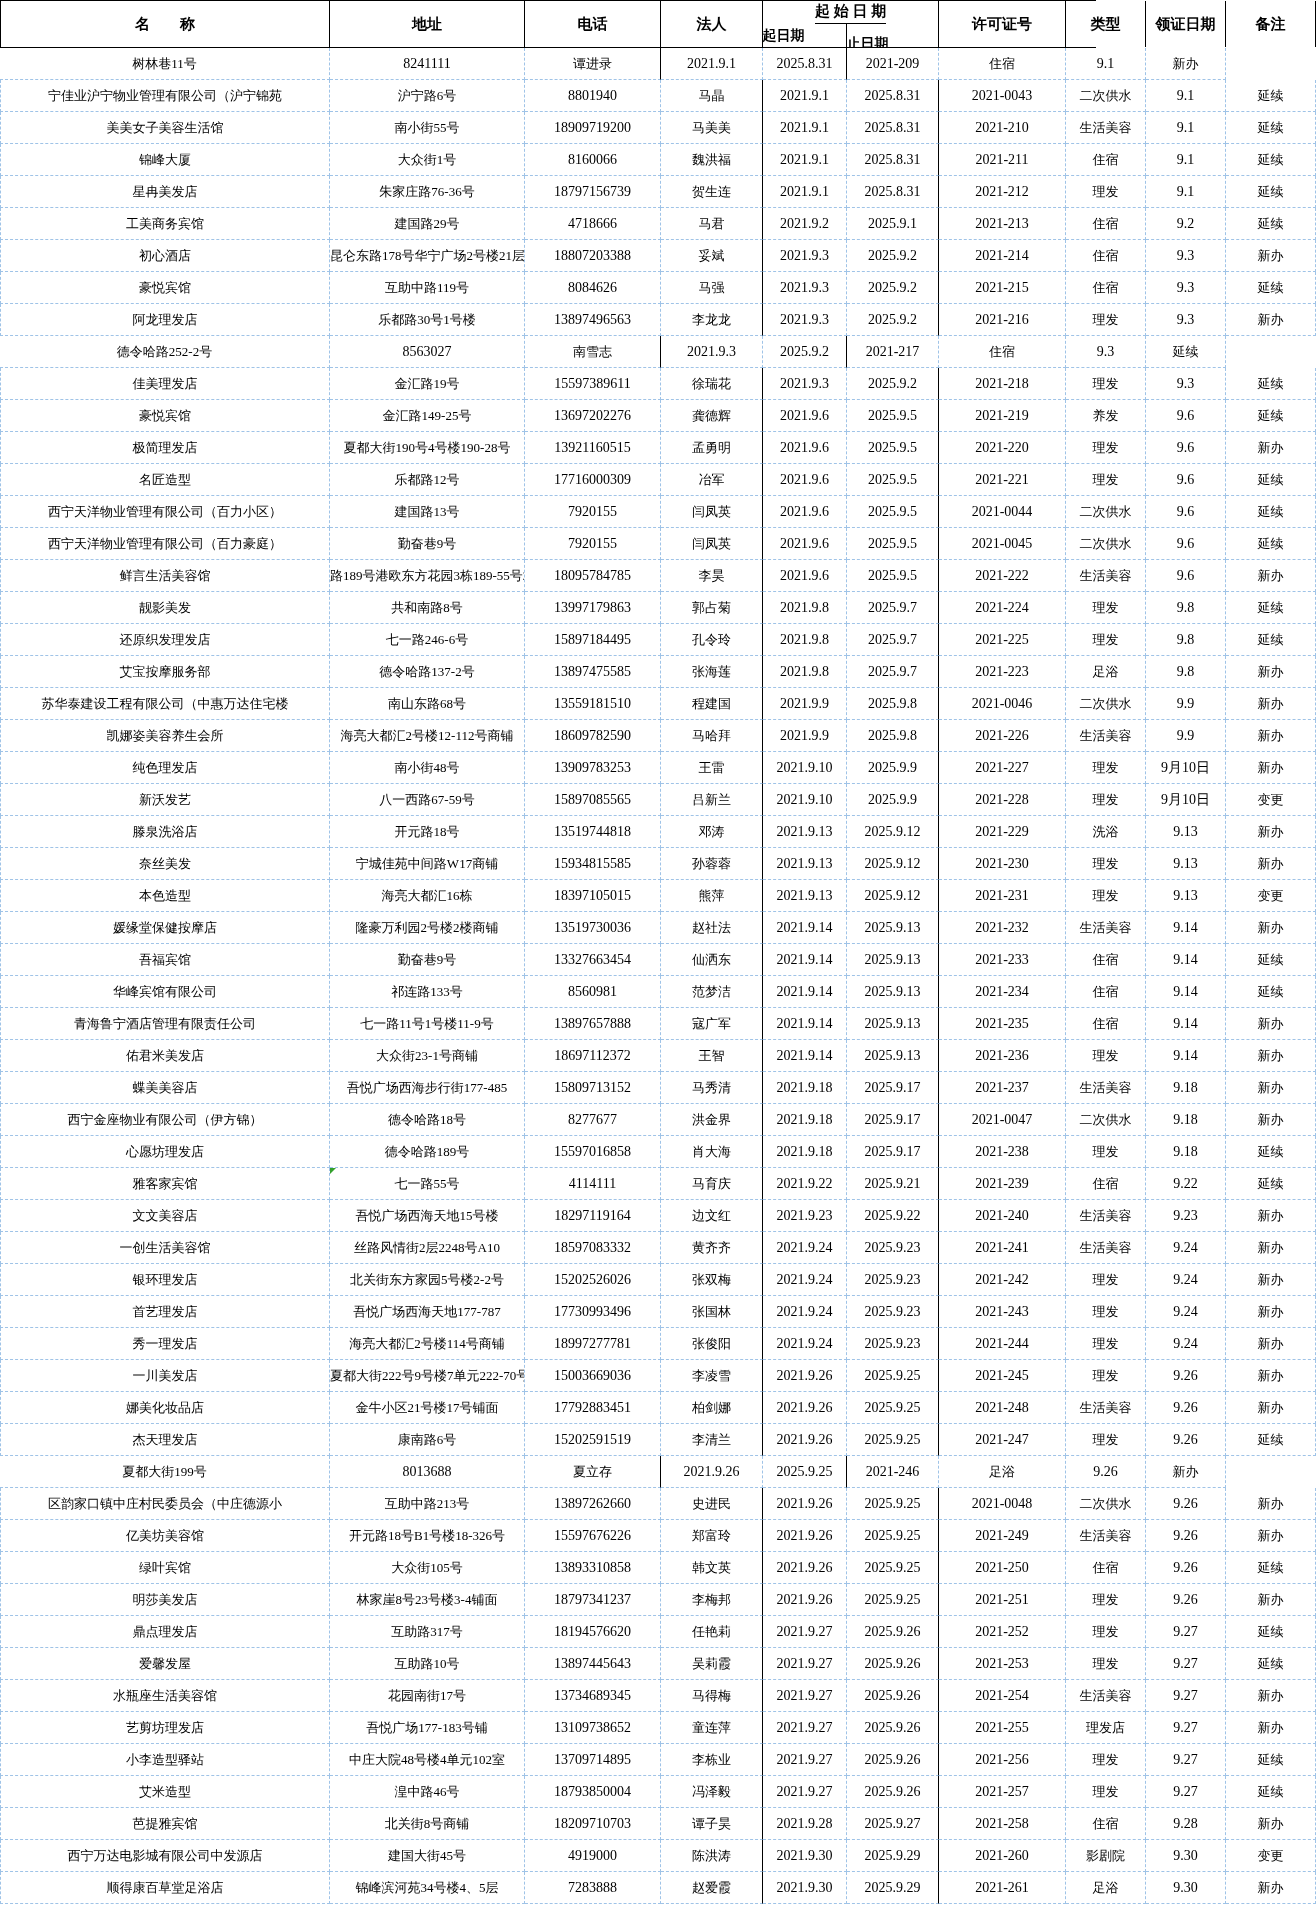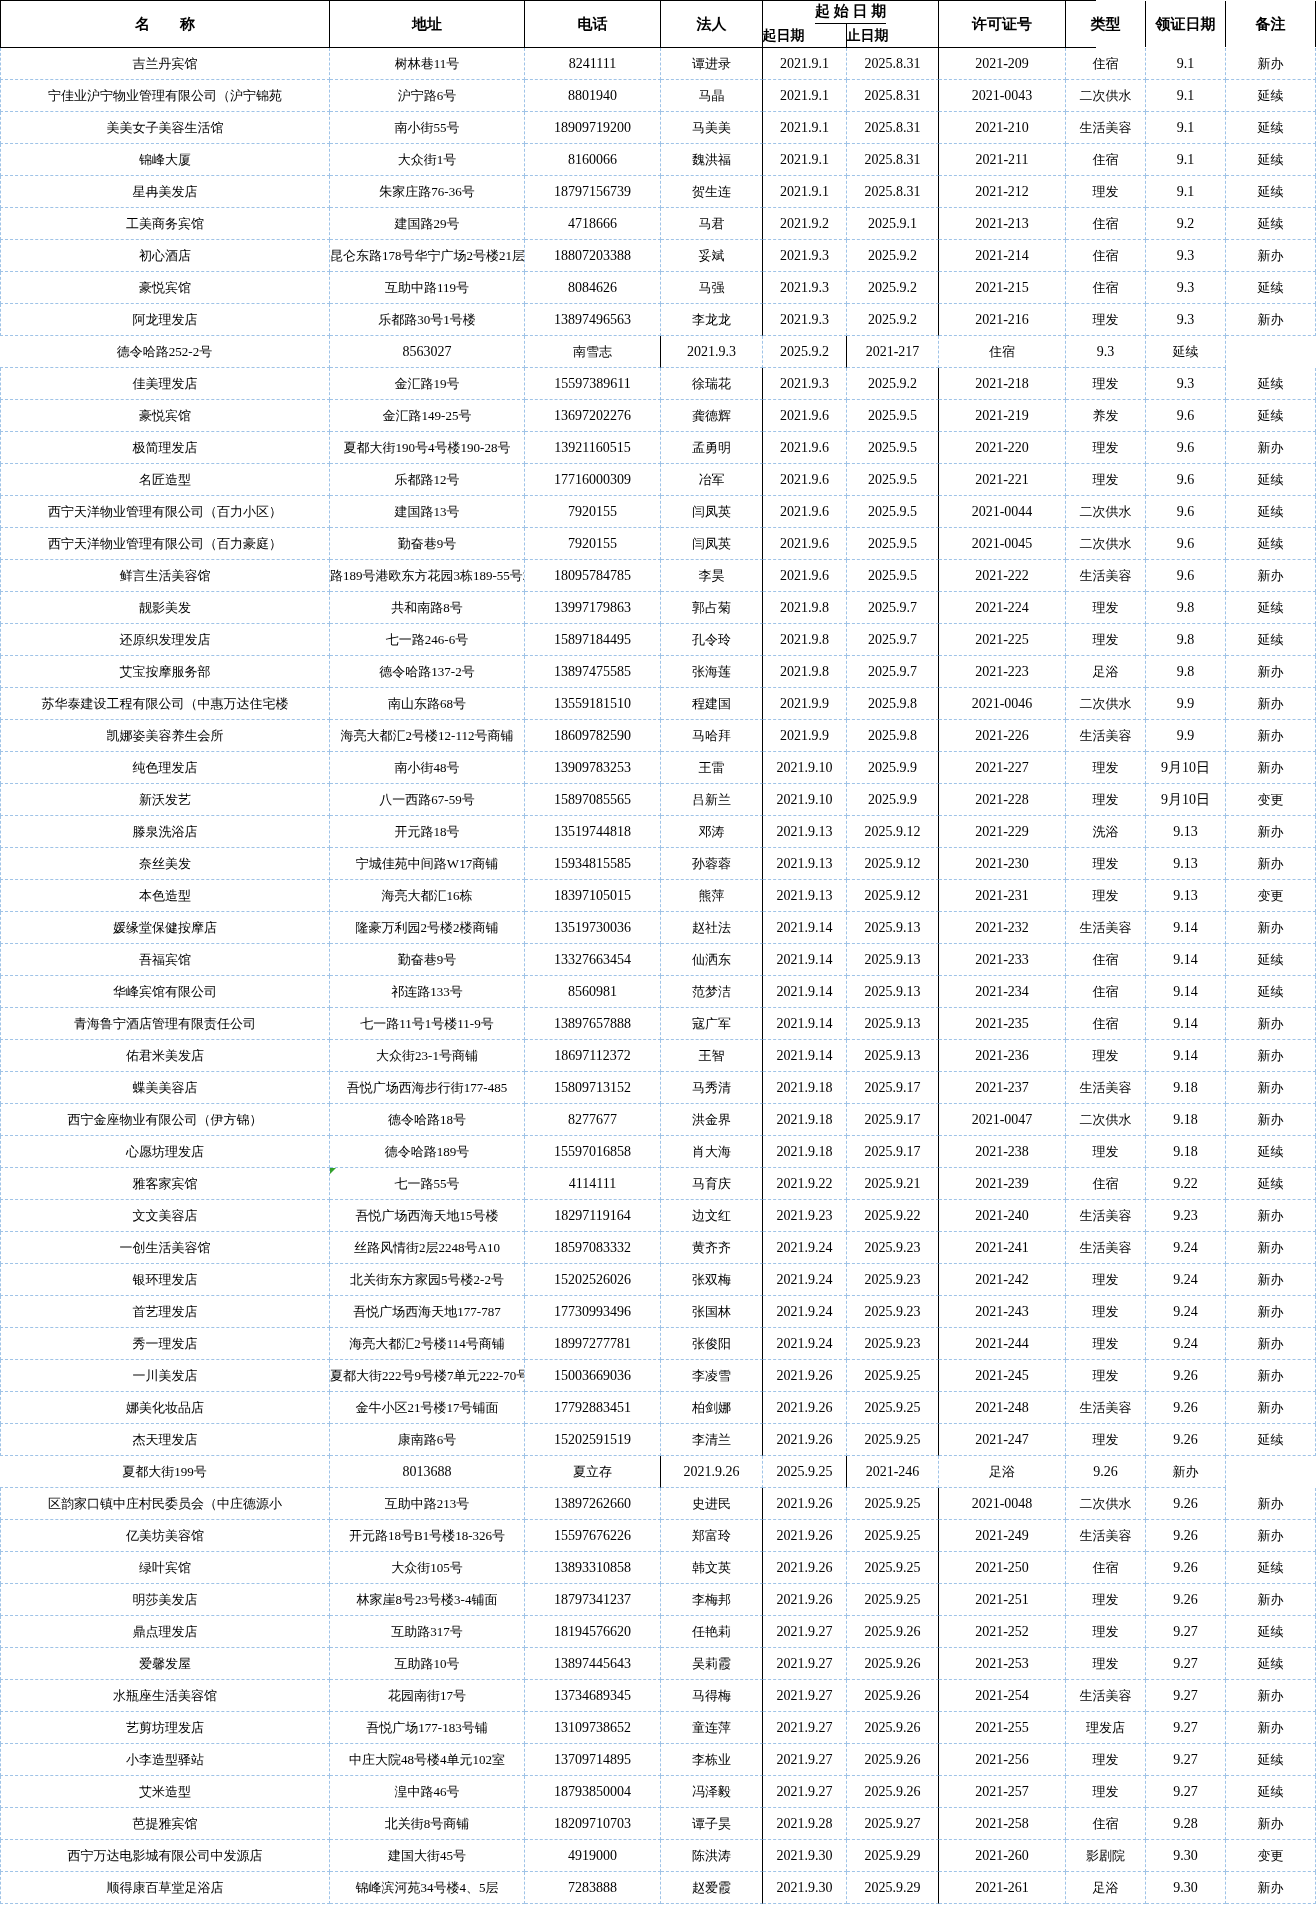--- a/index.html
+++ b/index.html
@@ -11,21 +11,21 @@
        height:48px;border-top:1px solid #000;border-bottom:1px solid #000;box-sizing:border-box;}
   .hc{border-right:1px solid #000;display:flex;align-items:center;justify-content:center;
       font-weight:bold;font-size:15px;white-space:nowrap;overflow:hidden;box-sizing:border-box;}
   .hc:first-child{border-left:1px solid #000;}
   .dategroup{display:flex;flex-direction:column;padding:0;}
   .dg-top{height:24px;line-height:23px;text-align:center;border-bottom:1px solid #000;
           font-weight:bold;font-size:15px;box-sizing:border-box;}
   .dg-bottom{display:flex;height:24px;}
   .dg-cell,.dg-cell2{line-height:24px;text-align:left;font-weight:bold;font-size:14px;box-sizing:border-box;}
   .dg-cell{width:84px;border-right:1px solid #000;}
-  .dg-cell2{width:92px;}
+  .dg-cell2{width:92px;margin-top:8px;}
 
   
   .row{display:grid;grid-template-columns:330px 195px 136px 102px 84px 92px 127px 80px 80px 90px;
        height:32px;box-sizing:border-box;}
   .cell{position:relative;border-right:1px dashed #9fc3e7;border-bottom:1px dashed #9fc3e7;
         line-height:31px;text-align:center;font-size:13px;white-space:nowrap;overflow:hidden;
         box-sizing:border-box;}
   .cell.first{border-left:1px dashed #9fc3e7;}
   .cell.bk{border-right:1px solid #000;}
   .cell.num{font-size:14px;}
@@ -48,21 +48,20 @@
         <div class="dg-cell2">止日期</div>
       </div>
     </div>
     <div class="hc">许可证号</div>
     <div class="hc">类型</div>
     <div class="hc">领证日期</div>
     <div class="hc">备注</div>
   </div>
   <div id="rows">
       <div class="row">
-        <div class="cell first">吉兰丹宾馆</div>
         <div class="cell">树林巷11号</div>
         <div class="cell num">8241111</div>
         <div class="cell bk">谭进录</div>
         <div class="cell num">2021.9.1</div>
         <div class="cell bk num">2025.8.31</div>
         <div class="cell num">2021-209</div>
         <div class="cell">住宿</div>
         <div class="cell num">9.1</div>
         <div class="cell">新办</div>
       </div>

